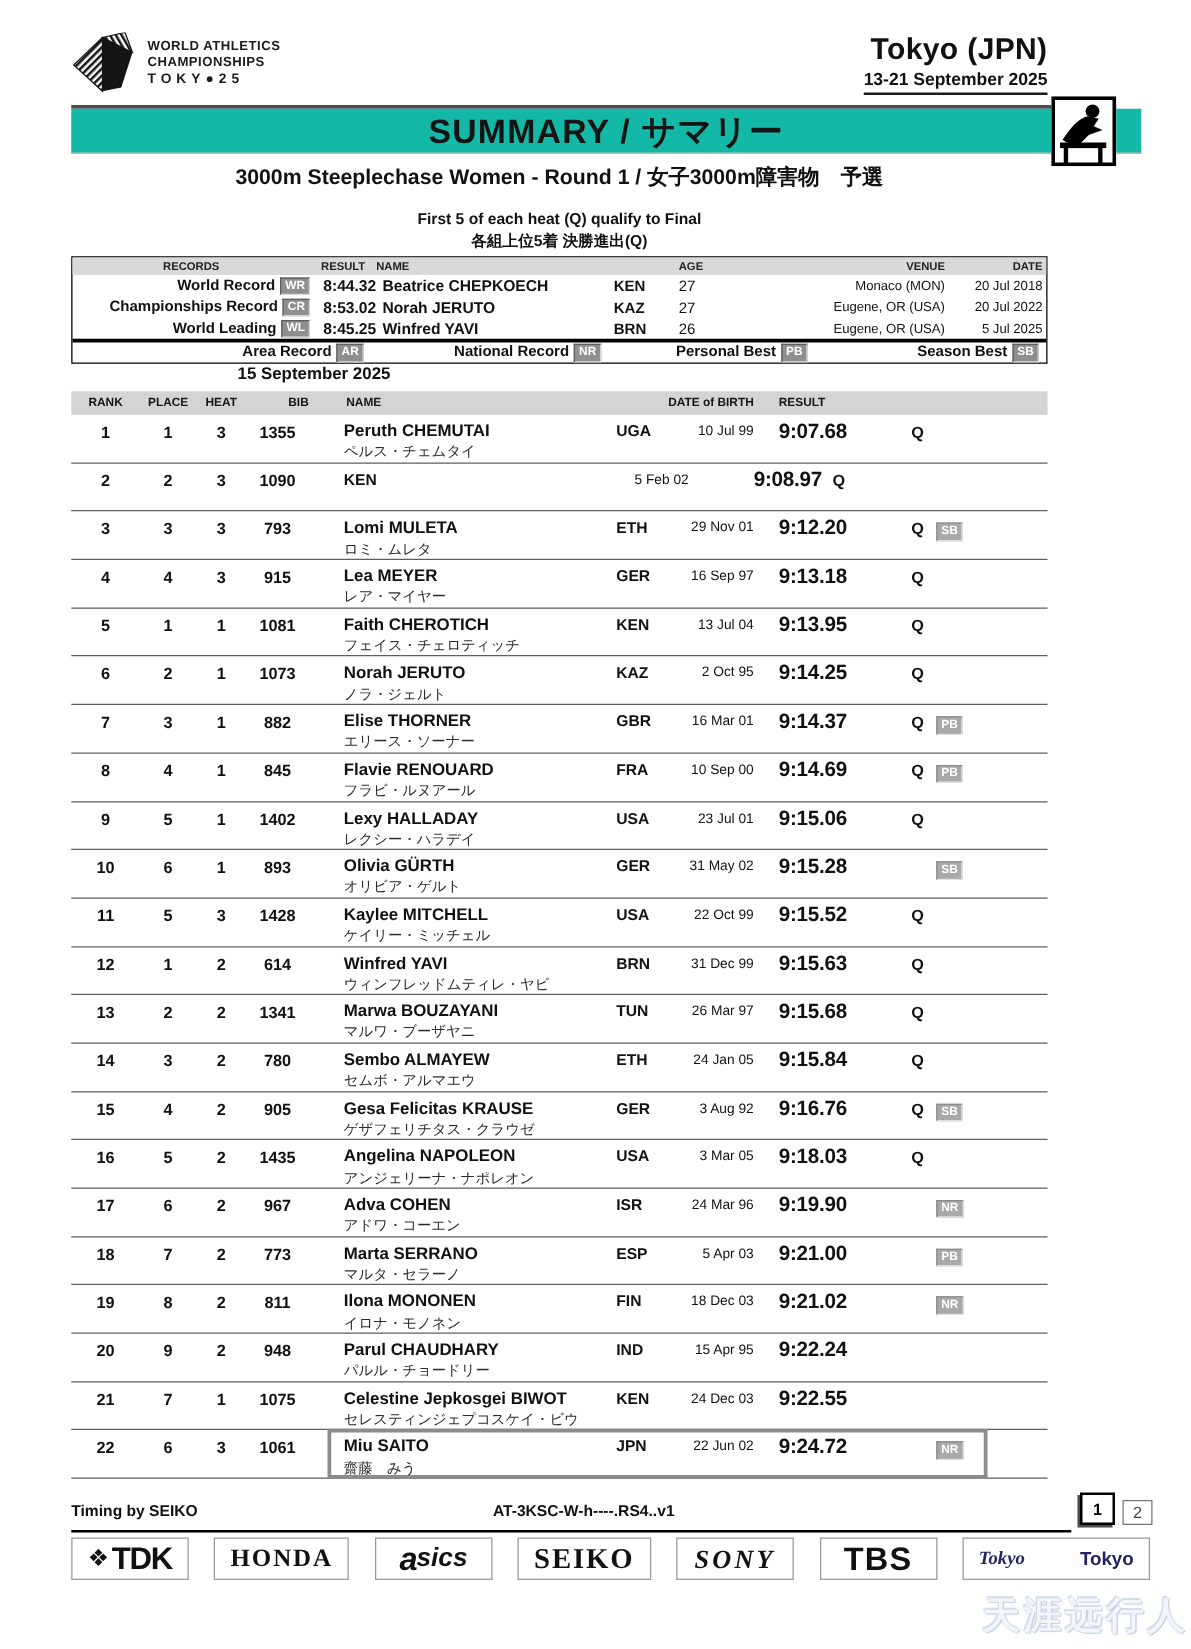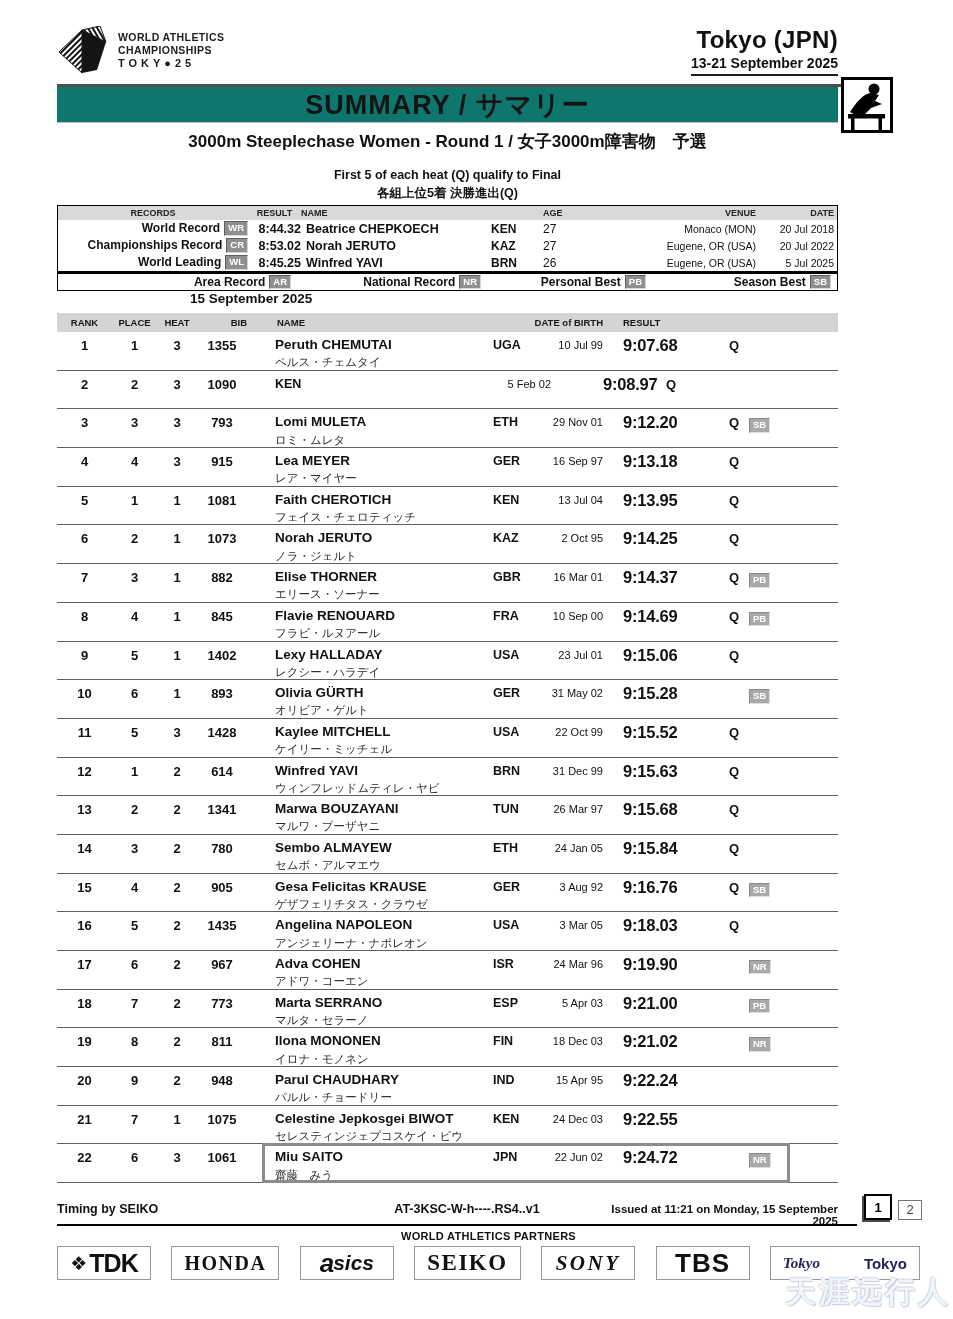--- a/index.html
+++ b/index.html
@@ -15,21 +15,21 @@
   .logo { display:flex; align-items:center; gap:3px; }
   .logo-text { font-size:10.5px; font-weight:bold; letter-spacing:0.4px; color:#1c1c1c; line-height:1.25; }
   .logo-line3 { letter-spacing:4px; font-size:11px; }
   .venue-block { text-align:right; border-bottom:2px solid #1c1c1c; padding-bottom:3px; }
   .venue-city { font-size:24px; font-weight:bold; letter-spacing:0.3px; }
   .venue-dates { font-size:14px; font-weight:bold; margin-top:1px; }
 
   
   .banner-wrap { position:absolute; left:57px; top:84px; width:836px; border-top:3px solid #4e4e4e; }
   .banner-title {
-    width:781px; height:36px; background:#0f766e; border-bottom:1px solid #bdbdbd;
+    width:856px; height:36px; background:#14b8a6; border-bottom:1px solid #bdbdbd;
     font-size:27px; font-weight:bold; letter-spacing:1px; text-align:center; line-height:36px; color:#141414;
   }
   .event-icon-box { position:absolute; right:0; top:-10px; width:52px; height:56px; background:#fff; }
 
   .event-title { position:absolute; left:57px; top:130px; width:781px; text-align:center; font-size:17px; font-weight:bold; }
   .qual { position:absolute; left:57px; top:166px; width:781px; text-align:center; font-size:12.5px; font-weight:bold; line-height:1.45; }
 
   
   .records-box { position:absolute; left:57px; top:205px; width:781px; border:1px solid #000; background:#fff; }
   .rec-grid { display:grid; grid-template-columns:190px 53px 190px 52px 100px 113px 78px; padding-right:5px; align-items:center; }
@@ -606,31 +606,29 @@
     <div class="c badgecell"><span class="badge badge-row">NR</span></div>
   <div class="highlight-box"></div>
       </div>
     </div>
 </div>
 
 <div class="footer">
   <div class="foot-row">
     <div class="timing">Timing by SEIKO</div>
     <div class="doc-code">AT-3KSC-W-h----.RS4..v1</div>
-    <div class="issued">Issued at 11:21 on Monday, 15 September 2025</div>
   </div>
   <div class="footer-line"></div>
   <div class="page-buttons">
       <div class="page-btn active">1</div>
       <div class="page-btn">2</div>
     </div>
 </div>
 
 <div class="partners">
-  <div class="partners-heading">WORLD ATHLETICS PARTNERS</div>
   <div class="partner-logos">
       <div class="logo-box logo-tdk">
         <span class="tdk-mark">❖</span>
         <span>TDK</span>
       </div>
       <div class="logo-box logo-honda">
         <span>HONDA</span>
       </div>
       <div class="logo-box logo-asics">
         <span class="asics-a">a</span>

